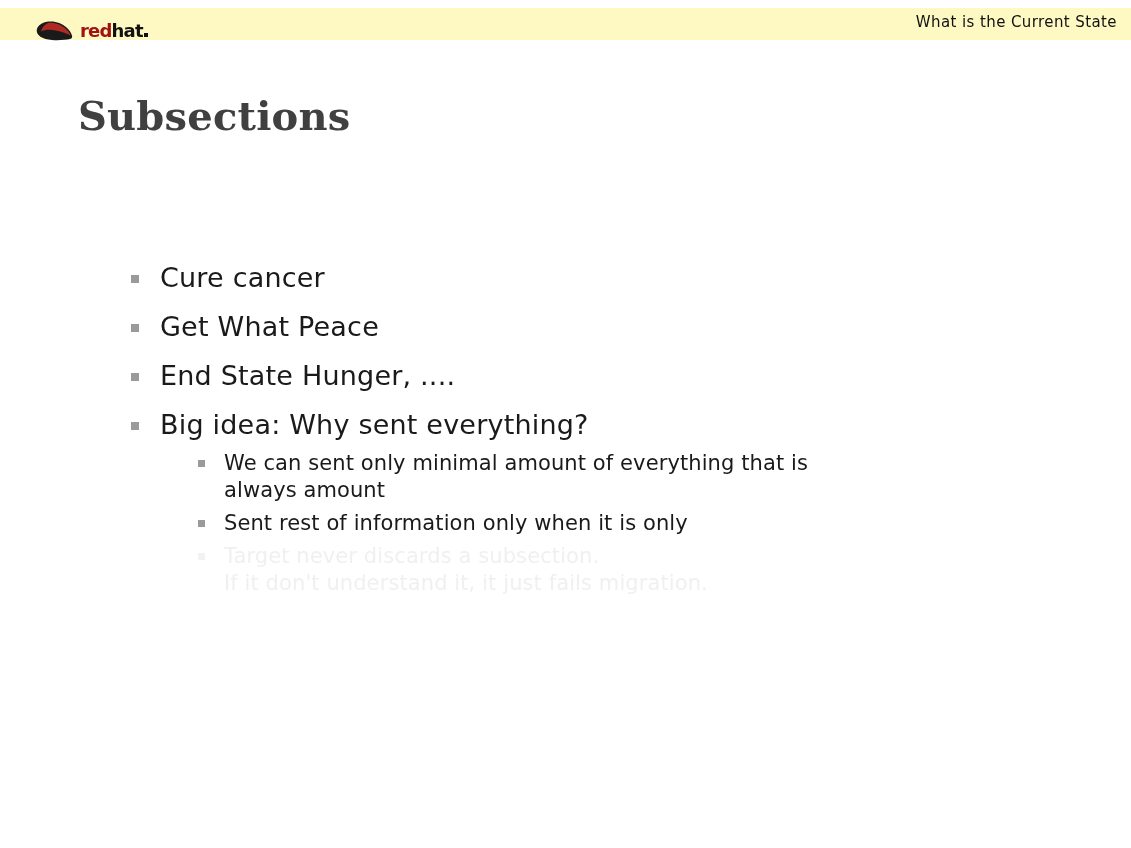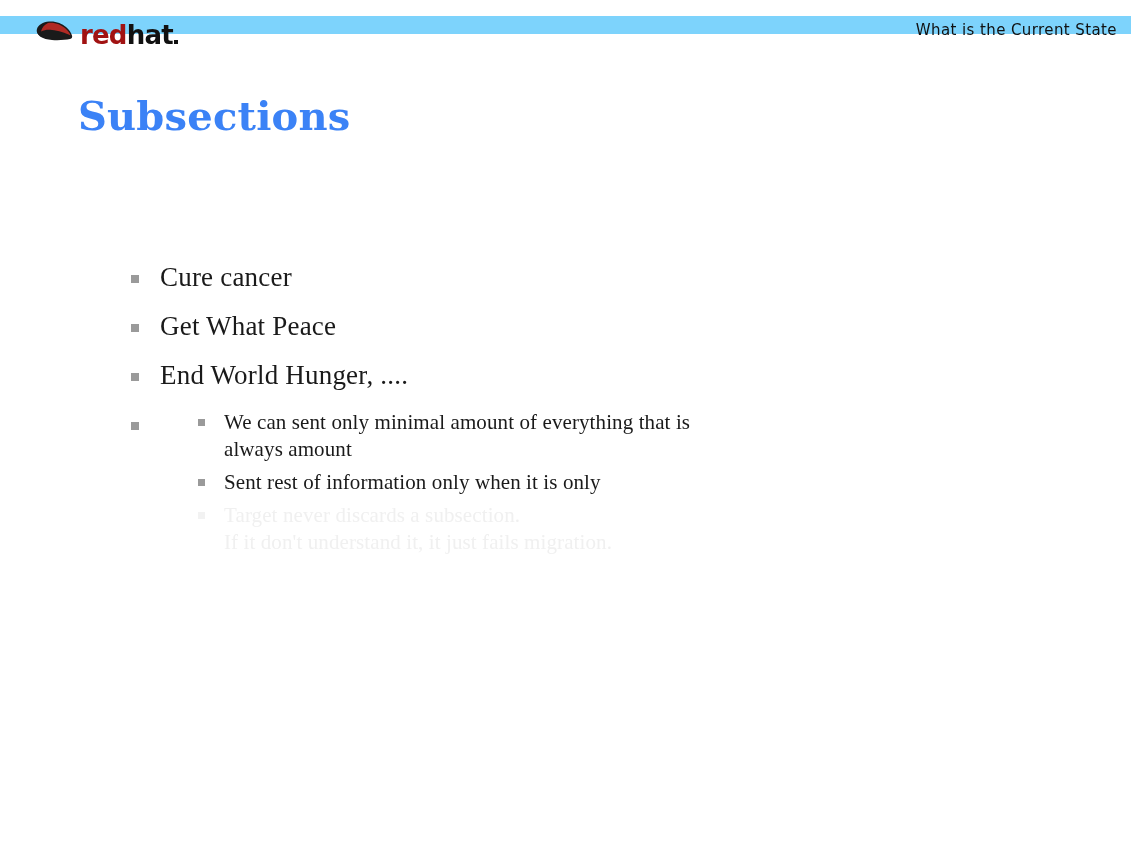--- a/index.html
+++ b/index.html
@@ -12,25 +12,25 @@
     width: 1131px;
     height: 848px;
     background: #ffffff;
     font-family: "DejaVu Sans", sans-serif;
     overflow: hidden;
   }
 
   
   .headerbar {
     position: absolute;
-    top: 16px;
+    top: 8px;
     left: 0;
     width: 1131px;
-    height: 18px;
-    background: #7dd3fc;
+    height: 32px;
+    background: #fef9c3;
   }
   .header-title {
     position: absolute;
     right: 14px;
     top: 5px;
     font-size: 15px;
     color: #111111;
     letter-spacing: 0.4px;
     white-space: nowrap;
   }
@@ -48,21 +48,21 @@
     left: 0;
     top: 4px;
     width: 42px;
     height: 24px;
   }
   .logo-text {
     position: absolute;
     left: 44px;
     top: 6px;
     font-family: "DejaVu Sans", sans-serif;
-    font-size: 26px;
+    font-size: 18px;
     font-weight: bold;
     letter-spacing: -0.8px;
     color: #111111;
     line-height: 1;
   }
   .logo-text .red {
     color: #a11212;
   }
   .logo-dot {
     display: inline-block;
@@ -74,31 +74,30 @@
   }
 
   
   .slide-title {
     position: absolute;
     left: 78px;
     top: 92px;
     font-family: "DejaVu Serif", serif;
     font-size: 40px;
     font-weight: bold;
-    color: #3b82f6;
+    color: #404040;
     letter-spacing: 0.2px;
   }
 
   
   .body {
     position: absolute;
     left: 128px;
     top: 262px;
     width: 940px;
-    font-family: Liberation Serif, serif;
   }
   .l1-item {
     position: relative;
     padding-left: 32px;
     margin-bottom: 18px;
     font-size: 27px;
     color: #1a1a1a;
     line-height: 1.15;
     letter-spacing: 0.2px;
   }
@@ -168,25 +167,26 @@
       <span>Cure cancer</span>
     </div>
 
     <div class="l1-item">
       <span class="bullet"></span>
       <span>Get What Peace</span>
     </div>
 
     <div class="l1-item">
       <span class="bullet"></span>
-      <span>End World Hunger, ....</span>
-    </div>
-
-    <div class="l1-item">
-      <span class="bullet"></span>
+      <span>End State Hunger, ....</span>
+    </div>
+
+    <div class="l1-item">
+      <span class="bullet"></span>
+      <span>Big idea: Why sent everything?</span>
 
       <div class="l2-list">
 
         <div class="l2-item">
           <span class="bullet"></span>
           <span class="nowrap-break">We can sent only minimal amount of everything that is</span>
           <span class="nowrap-break">always amount</span>
         </div>
 
         <div class="l2-item">

